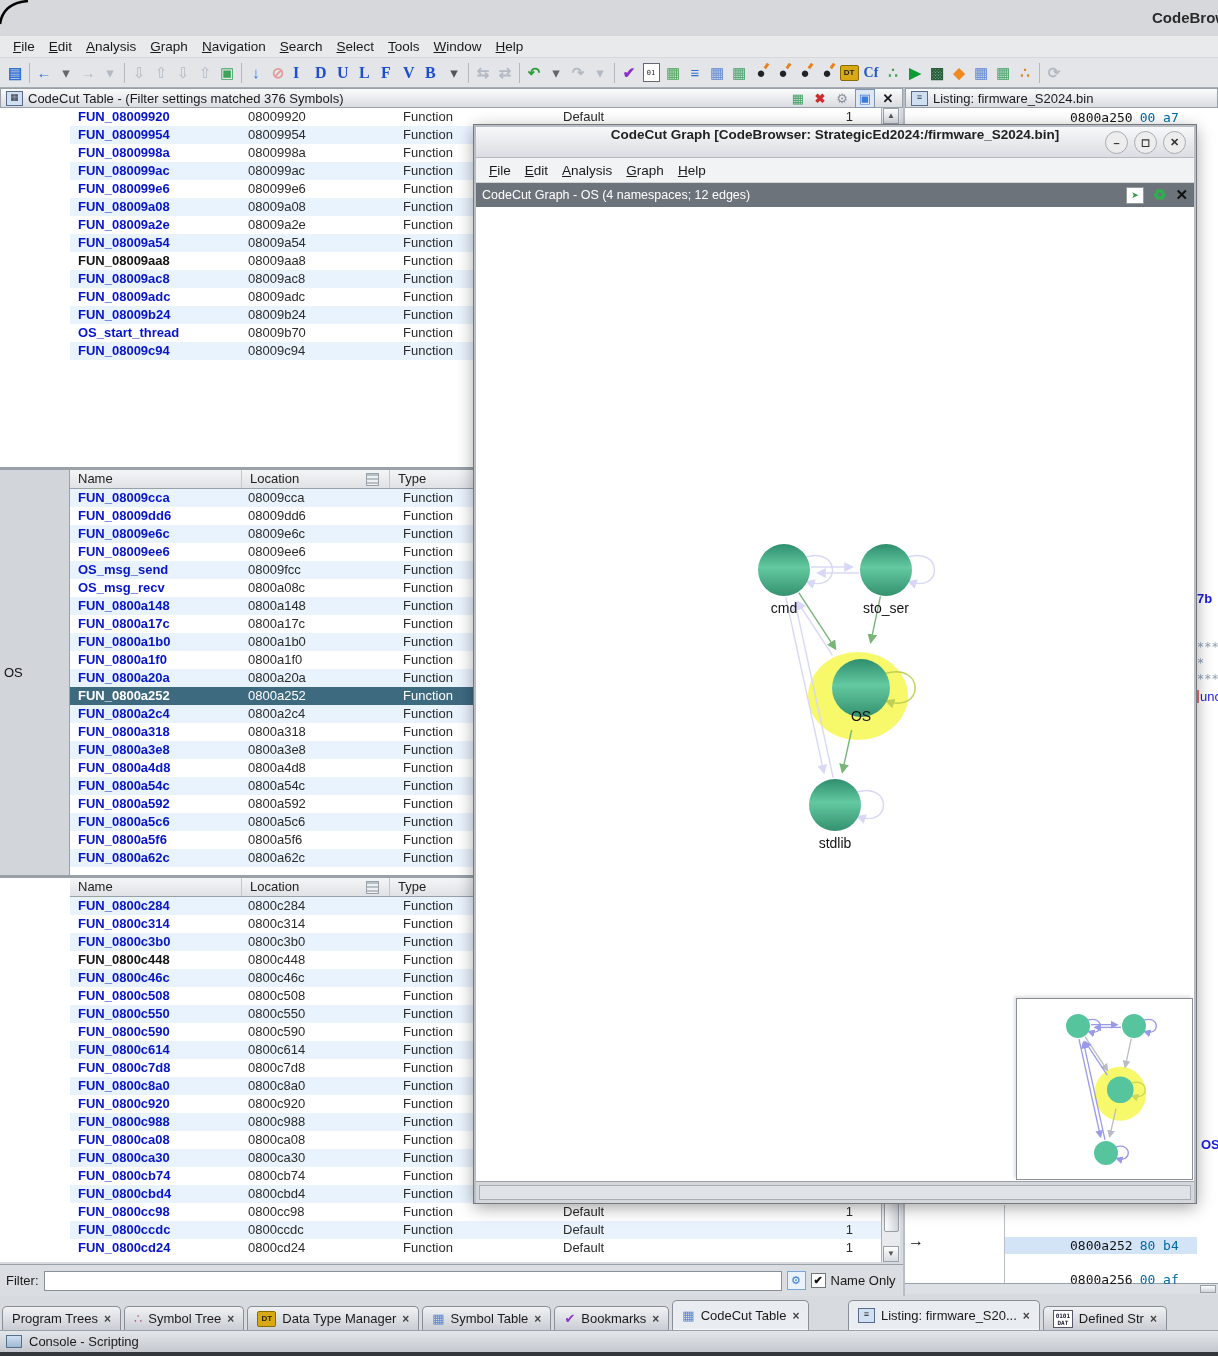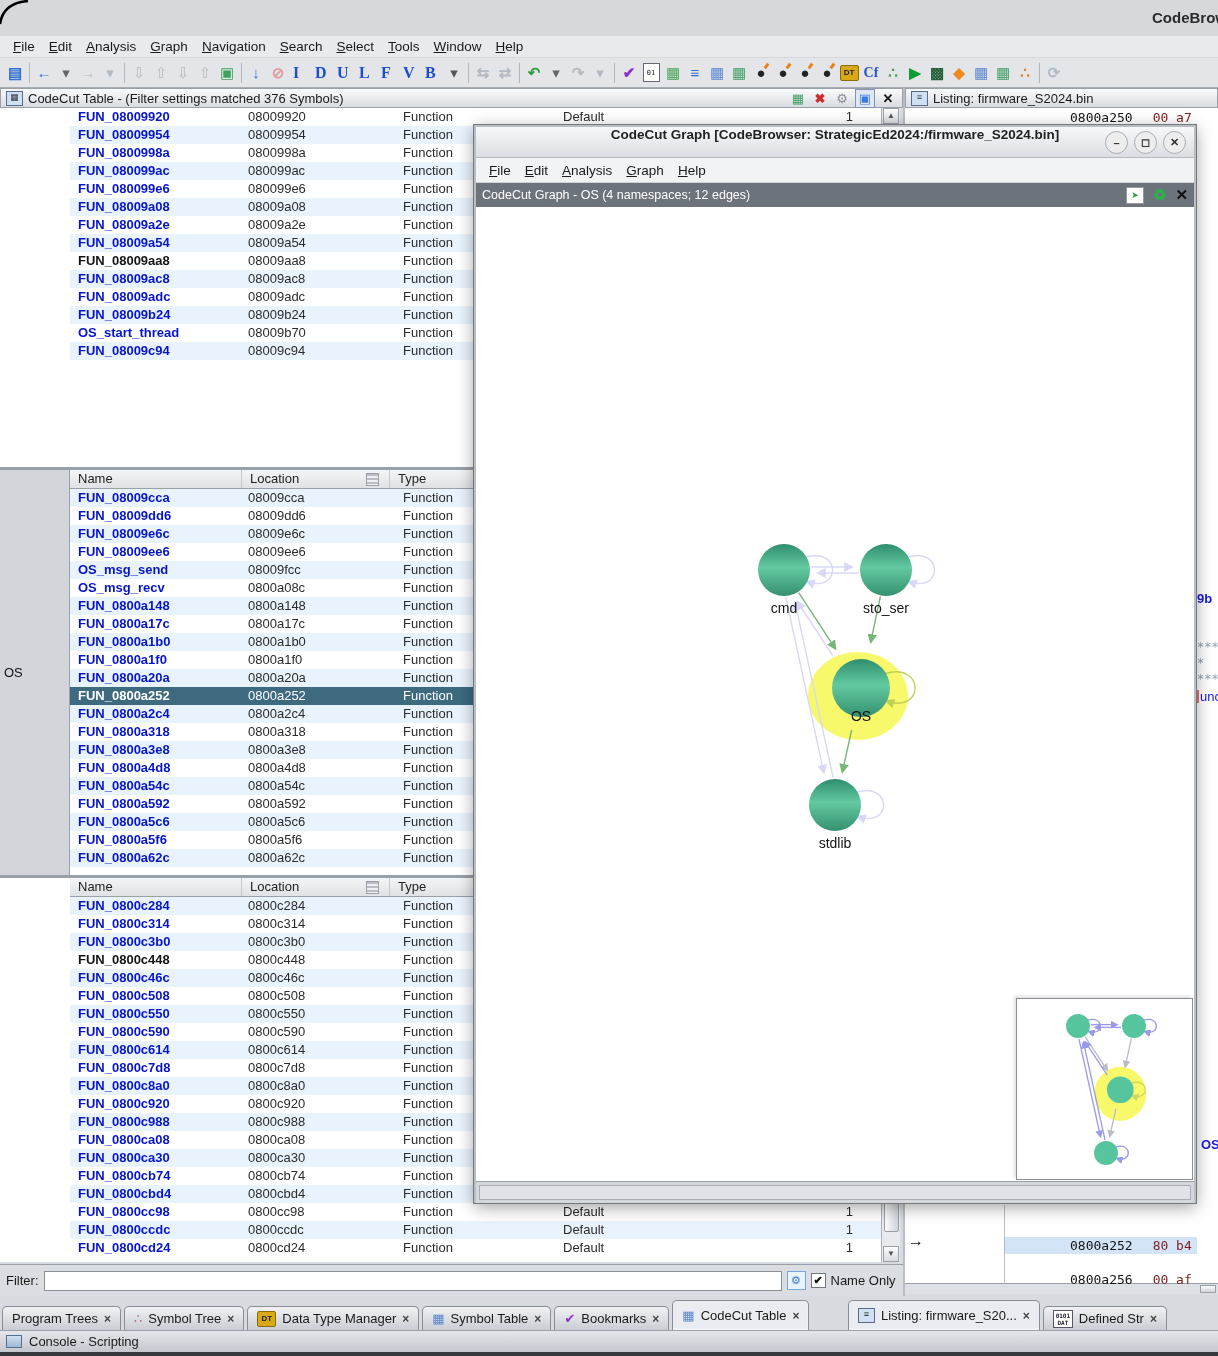--- a/index.html
+++ b/index.html
@@ -53,21 +53,21 @@
   
   .vscroll{position:absolute;left:881px;top:108px;width:19px;height:1154px;background:#e8eaee;border-left:1px solid #aab0b8;box-sizing:border-box}
   .sarrow{position:absolute;left:1px;width:16px;height:16px;background:linear-gradient(#fdfdfd,#d8dbe0);border:1px solid #9aa0a8;box-sizing:border-box;text-align:center;font-size:8px;line-height:14px;color:#555}
   .vthumb{position:absolute;left:2px;width:15px;background:linear-gradient(90deg,#fdfdfd,#cfd3d9);border:1px solid #989ea6;border-radius:2px;box-sizing:border-box}
   .panel-divider{position:absolute;left:903px;top:88px;width:2px;height:1208px;background:#b9bec6}
   
   .listing-area{position:absolute;left:905px;top:108px;width:313px;height:1186px;background:#fff;overflow:hidden}
   .mono{font-family:"DejaVu Sans Mono",monospace;font-size:13px;white-space:pre}
   .hexline{position:absolute;height:17px;line-height:17px}
   .hexaddr{color:#141414}
-  .hexbytes{color:#7f1d1d;margin-left:20px}
+  .hexbytes{color:#0369a1;margin-left:7px}
   .hexsel{position:absolute;left:100px;width:192px;height:17px;background:#d4e4f7}
   .fragment{position:absolute;font-size:13px;white-space:nowrap}
   .frag-addr{color:#1a1ae0;font-weight:bold}
   .frag-comment{color:#8fa0b5;font-family:"DejaVu Sans Mono",monospace;font-size:12px}
   .frag-code{color:#1a1ae0}
   .caret{display:inline-block;width:2px;height:13px;background:#e87070;vertical-align:-2px;margin-right:1px}
   .vsplit{position:absolute;left:99px;top:1097px;width:1px;height:78px;background:#b9bec6}
   .lhscroll{position:absolute;left:0;top:1175px;width:313px;height:11px;background:#dde0e4;border-top:1px solid #9aa0a8;box-sizing:border-box}
   .lhthumb{position:absolute;left:295px;top:1px;width:16px;height:8px;background:linear-gradient(#fdfdfd,#cfd3d9);border:1px solid #989ea6;box-sizing:border-box}
   .splitter-arrow{position:absolute;left:908px;top:1232px;font-size:16px;font-weight:bold;color:#111}
@@ -644,21 +644,21 @@
   </div>
 
   <div class="panel-divider"></div>
 
   <div class="listing-area" id="listing-area">
     <div class="vsplit"></div>
     <div class="lhscroll">
       <div class="lhthumb"></div>
     </div>
   <div class="hexline mono" style="left: 165px; top: 1px;"><span class="hexaddr">0800a250</span><span class="hexbytes">00 a7</span></div>
-      <div class="fragment" style="left: 292px; top: 483px;"><span class="frag-addr">9b</span></div>
+      <div class="fragment" style="left: 292px; top: 483px;"><span class="frag-addr">7b</span></div>
       <div class="fragment" style="left: 292px; top: 531px;"><span class="frag-comment">***</span></div>
       <div class="fragment" style="left: 292px; top: 547px;"><span class="frag-comment">*</span></div>
       <div class="fragment" style="left: 292px; top: 563px;"><span class="frag-comment">***</span></div>
       <div class="fragment" style="left: 292px; top: 581px;"><span class="caret"></span><span class="frag-code">unc</span></div>
       <div class="fragment frag-addr" style="left: 296px; top: 1029px;">OS</div>
       <div class="hexsel" style="top: 1129px;"></div>
       <div class="hexline mono" style="left: 165px; top: 1129px;"><span class="hexaddr">0800a252</span><span class="hexbytes">80 b4</span></div>
       <div class="hexline mono" style="left: 165px; top: 1080px;"><span class="hexaddr">0800a254</span><span class="hexbytes">85 b0</span></div>
       <div class="hexline mono" style="left: 165px; top: 1163px;"><span class="hexaddr">0800a256</span><span class="hexbytes">00 af</span></div>
     </div>

